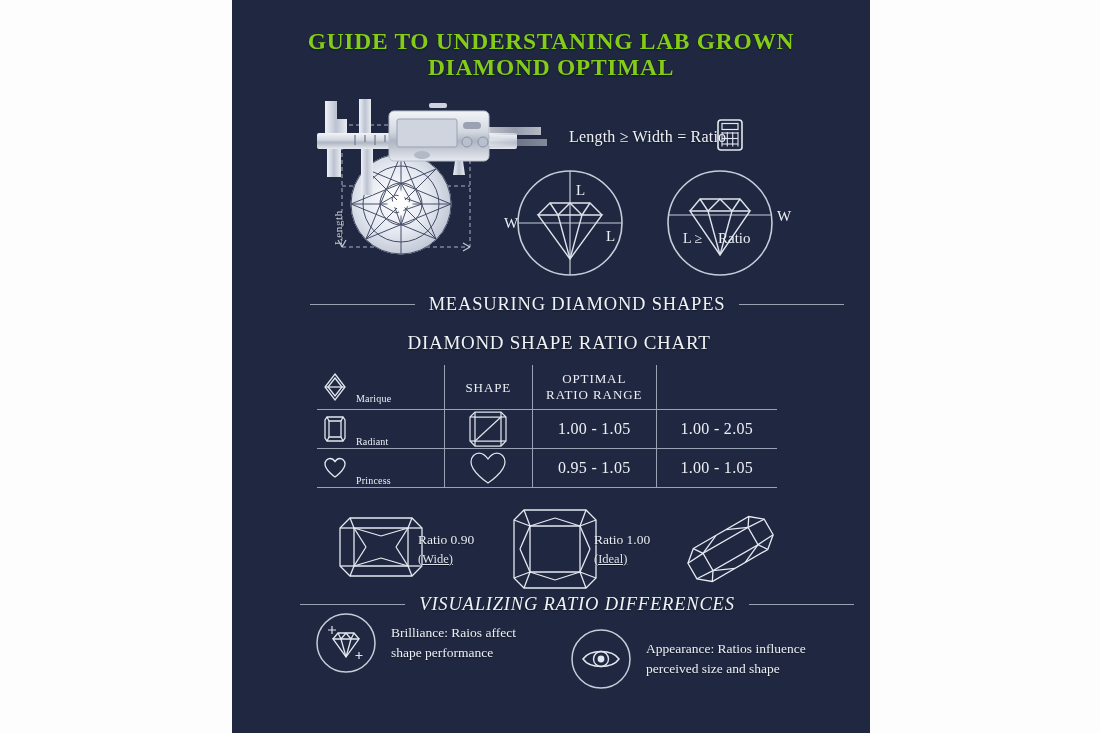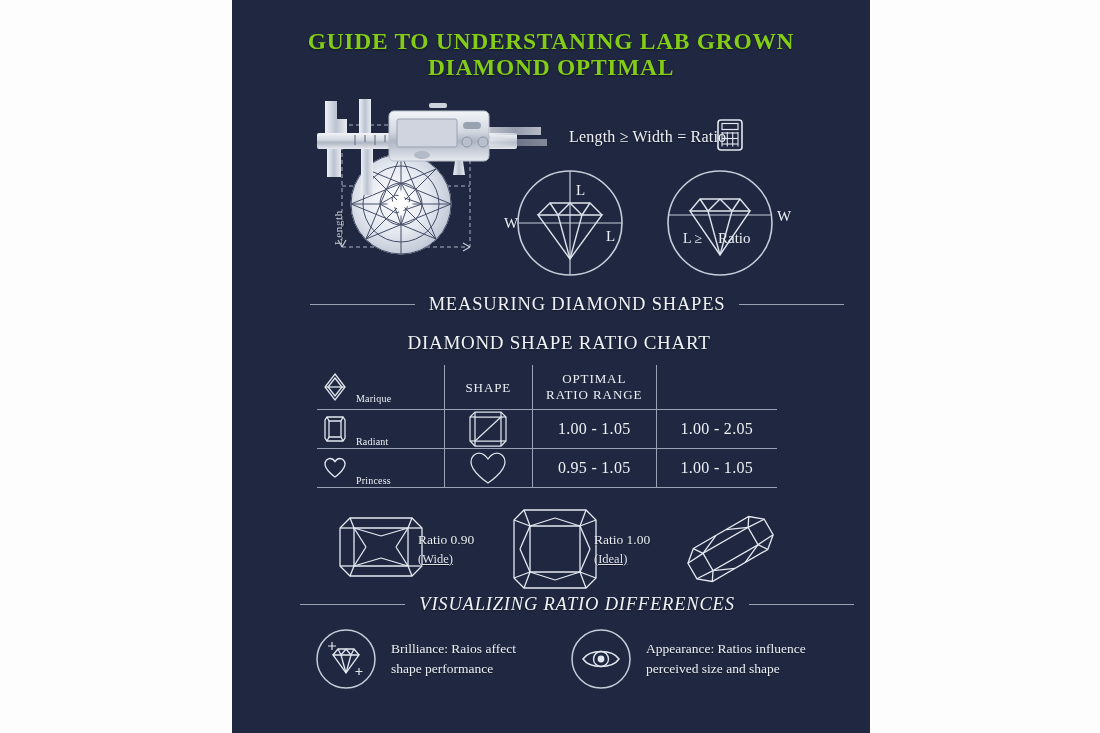--- a/index.html
+++ b/index.html
@@ -91,21 +91,21 @@
   .exlabel{
     position:absolute;font-size:13.5px;color:#e9ecf3;line-height:1.45;
     text-shadow:0 1px 1px rgba(0,0,0,.4);
   }
   .ex1lab{left:186px;top:30px;}
   .ex2lab{left:362px;top:30px;}
   .exlabel .sub{display:block;font-size:12.5px;color:#dde1ea;text-decoration:underline;}
 
   
   .feature{position:absolute;display:flex;align-items:center;gap:14px;}
-  .f1{left:83px;top:628px;}
+  .f1{left:83px;top:612px;}
   .f2{left:338px;top:628px;}
   .feature .ftext{
     font-size:13.5px;line-height:1.5;color:#eceff5;
     text-shadow:0 1px 1px rgba(0,0,0,.4);
   }
   .feature .ftext .l2{display:block;}
   svg{display:block;}
 </style>
 </head>
 <body>

